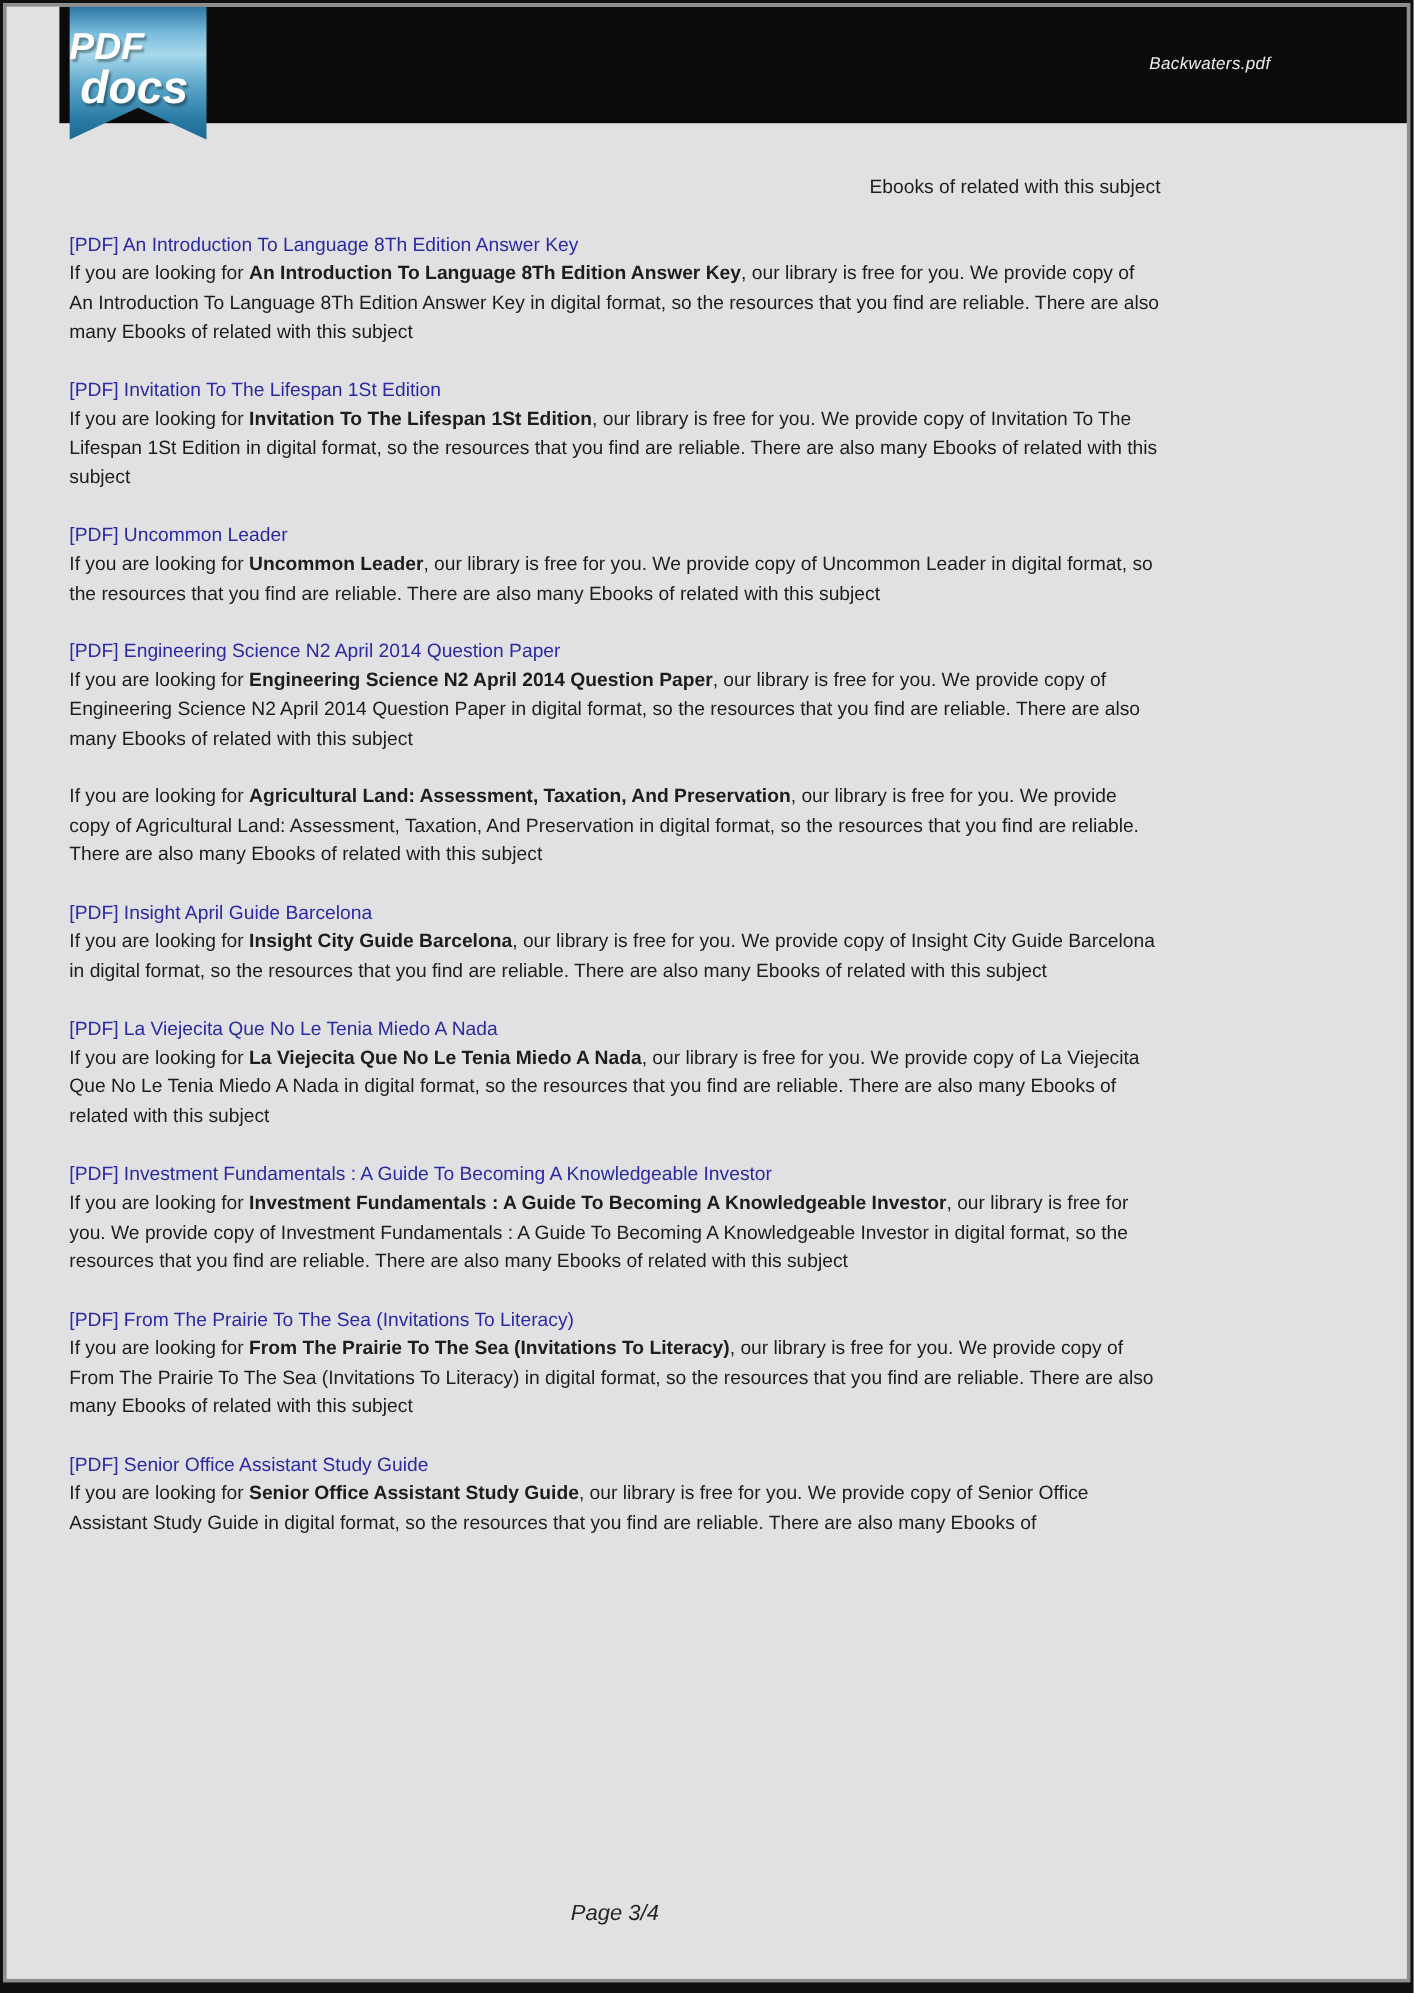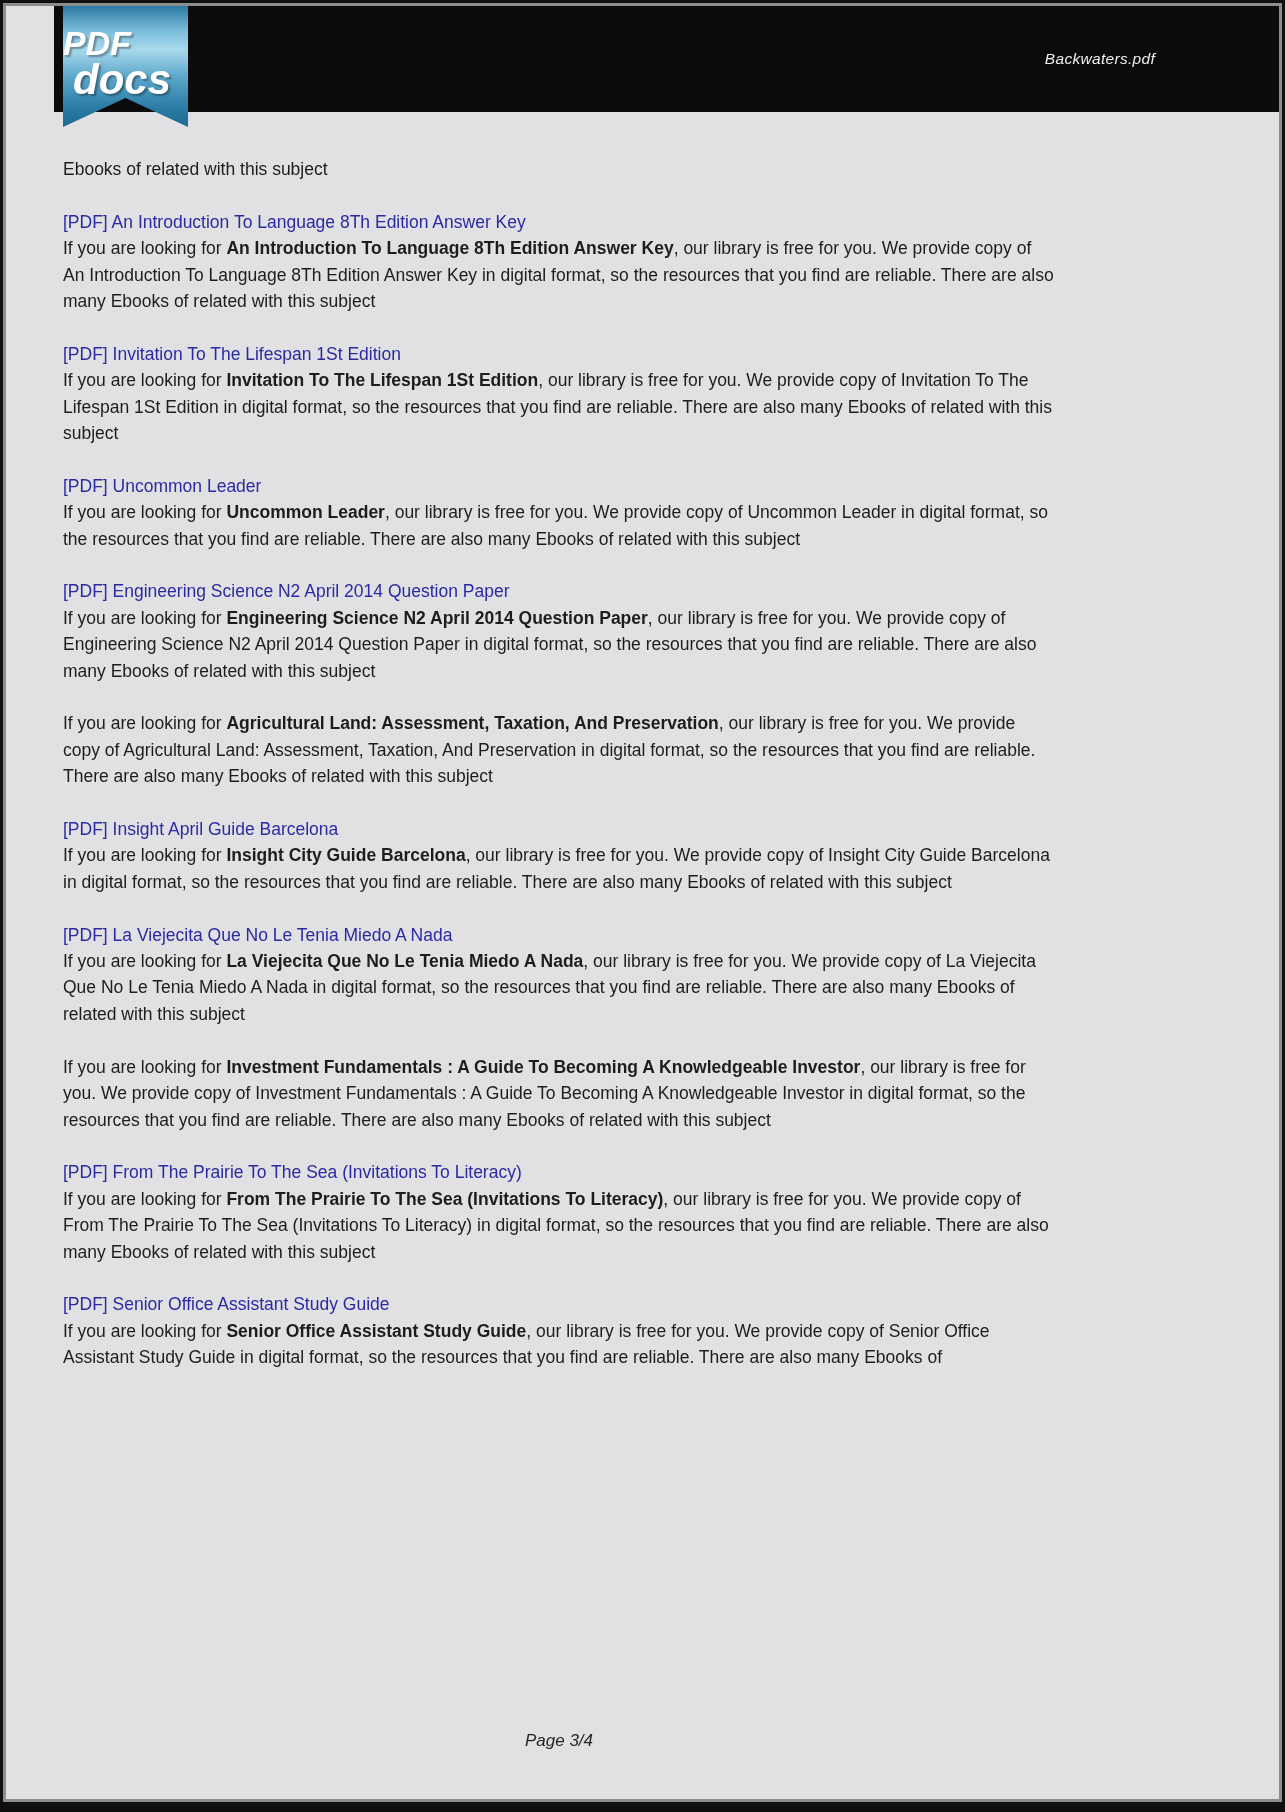--- a/index.html
+++ b/index.html
@@ -64,36 +64,36 @@
     text-shadow: 2px 2px 2px rgba(0,0,0,.35);
   }
   
   .content {
     padding: 44px 0 0 57px;
     width: 992px;
     font-size: 17.5px;
     line-height: 26.4px;
     color: #1d1d1f;
   }
-  .intro { margin: 0; }
+  .intro { margin: 0; text-align: right; }
   .section { margin-top: 26.4px; }
   .pdf-link {
     display: block;
     color: #2a2aa3;
     text-decoration: none;
     cursor: pointer;
   }
   .para { margin: 0; }
   .para b { font-weight: bold; }
   .footer {
     position: absolute;
     left: 57px; bottom: 48px;
     width: 992px;
     text-align: center;
-    font-size: 17px;
+    font-size: 20px;
     font-style: italic;
     color: #242426;
   }
 </style>
 </head>
 <body>
 
 <div class="frame">
 
   <div class="header">
@@ -136,20 +136,21 @@
     <a class="pdf-link" href="#">[PDF] Insight April Guide Barcelona</a>
     <p class="para"><span>If you are looking for </span><b>Insight City Guide Barcelona</b><span>, our library is free for you. We provide copy of Insight City Guide Barcelona in digital format, so the resources that you find are reliable. There are also many Ebooks of related with this subject</span></p>
   </div>
 
   <div class="section">
     <a class="pdf-link" href="#">[PDF] La Viejecita Que No Le Tenia Miedo A Nada</a>
     <p class="para"><span>If you are looking for </span><b>La Viejecita Que No Le Tenia Miedo A Nada</b><span>, our library is free for you. We provide copy of La Viejecita Que No Le Tenia Miedo A Nada in digital format, so the resources that you find are reliable. There are also many Ebooks of related with this subject</span></p>
   </div>
 
   <div class="section">
+    <a class="pdf-link" href="#">[PDF] Investment Fundamentals : A Guide To Becoming A Knowledgeable Investor</a>
     <p class="para"><span>If you are looking for </span><b>Investment Fundamentals : A Guide To Becoming A Knowledgeable Investor</b><span>, our library is free for you. We provide copy of Investment Fundamentals : A Guide To Becoming A Knowledgeable Investor in digital format, so the resources that you find are reliable. There are also many Ebooks of related with this subject</span></p>
   </div>
 
   <div class="section">
     <a class="pdf-link" href="#">[PDF] From The Prairie To The Sea (Invitations To Literacy)</a>
     <p class="para"><span>If you are looking for </span><b>From The Prairie To The Sea (Invitations To Literacy)</b><span>, our library is free for you. We provide copy of From The Prairie To The Sea (Invitations To Literacy) in digital format, so the resources that you find are reliable. There are also many Ebooks of related with this subject</span></p>
   </div>
 
   <div class="section">
     <a class="pdf-link" href="#">[PDF] Senior Office Assistant Study Guide</a>

